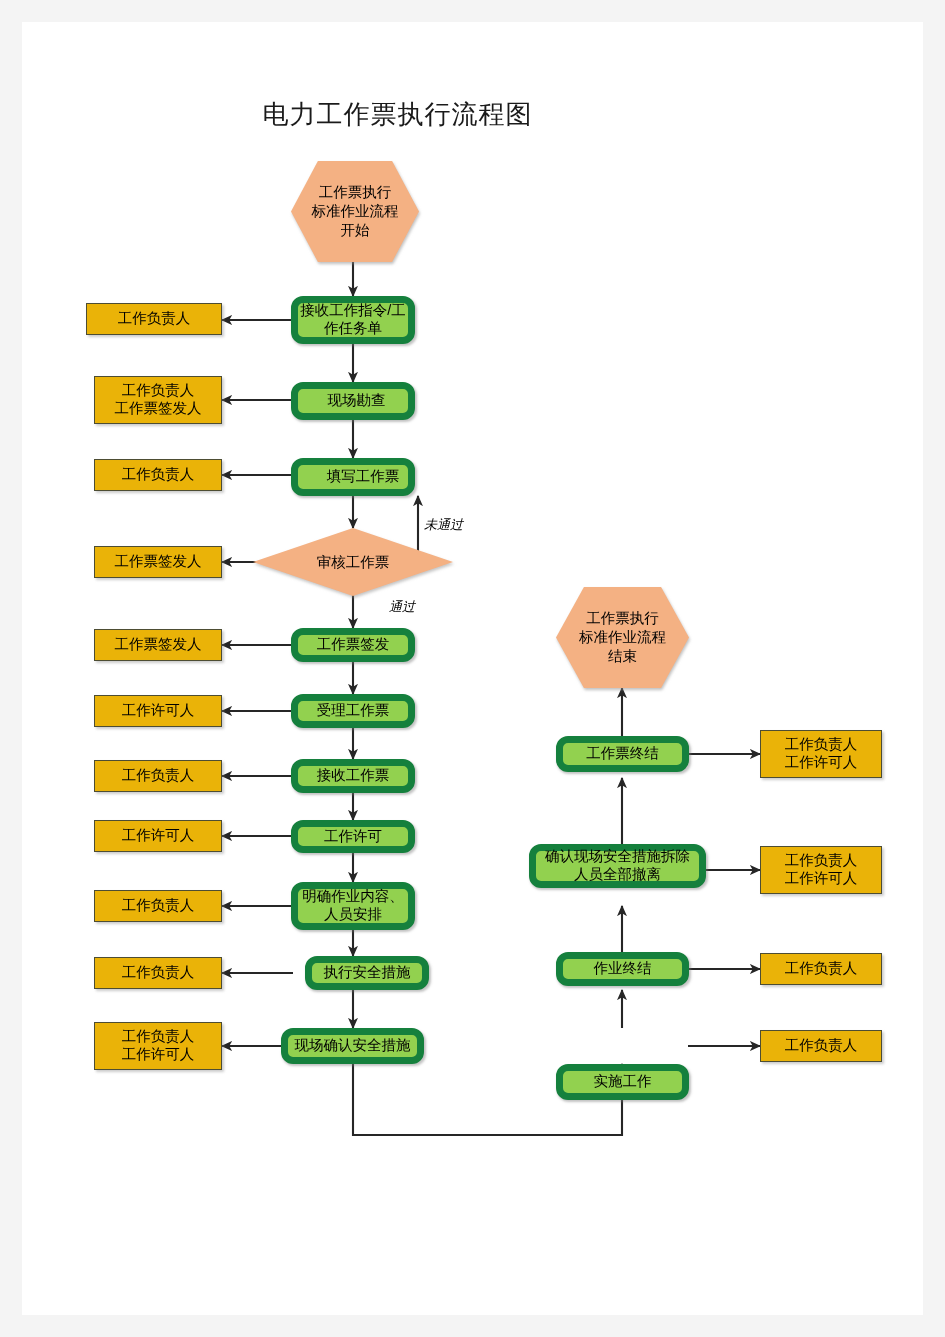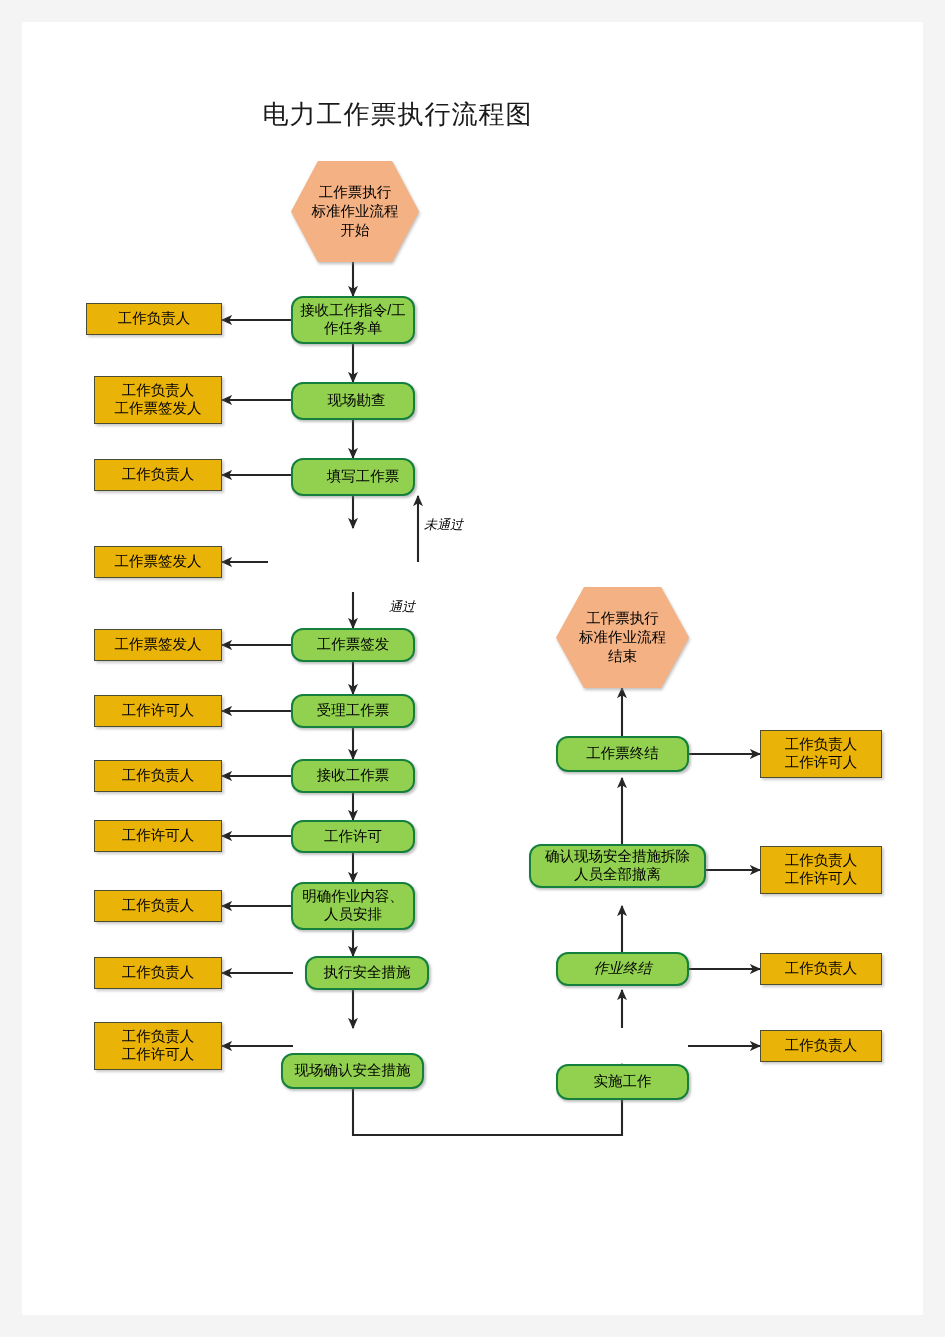--- a/index.html
+++ b/index.html
@@ -61,21 +61,21 @@
     justify-content: center;
     text-align: center;
     line-height: 1.22;
     color: #000000;
     white-space: pre-line;
   }
 
   
   .proc {
     background: #92d14f;
-    border: 2px solid #15803d;
+    border: 7px solid #15803d;
     border-radius: 12px;
     font-size: 14.5px;
     box-shadow: 1.5px 2px 2.5px rgba(120,120,120,0.45);
   }
 
   
   .role {
     background: #eab308;
     border: 1.6px solid #4d4d33;
     border-radius: 0;
@@ -203,20 +203,25 @@
 标准作业流程
 开始</div>
     </div>
 
     <div class="hexwrap" style="left:556px; top:587px; width:133px; height:101px;">
       <div class="hexinner">工作票执行
 标准作业流程
 结束</div>
     </div>
 
+    <div class="diamond-wrap" style="left:253px; top:528px; width:200px; height:68px;">
+      <div class="diamond-shape">
+        <span class="diamond-label">审核工作票</span>
+      </div>
+    </div>
     <div class="edge-label" style="left:424px; top:516px;">未通过</div>
     <div class="edge-label" style="left:389px; top:598px;">通过</div>
 
     <div class="node proc" style="left:291px; top:296px; width:124px; height:48px;">接收工作指令/工
 作任务单</div>
 
     <div class="node proc" style="left:291px; top:382px; width:124px; height:38px;padding-left:7px;">现场勘查</div>
 
     <div class="node proc" style="left:291px; top:458px; width:124px; height:38px;padding-left:20px;">填写工作票</div>
 
@@ -226,21 +231,21 @@
 
     <div class="node proc" style="left:291px; top:759px; width:124px; height:34px;">接收工作票</div>
 
     <div class="node proc" style="left:291px; top:820px; width:124px; height:33px;">工作许可</div>
 
     <div class="node proc" style="left:291px; top:882px; width:124px; height:48px;">明确作业内容、
 人员安排</div>
 
     <div class="node proc" style="left:305px; top:956px; width:124px; height:34px;">执行安全措施</div>
 
-    <div class="node proc" style="left:281px; top:1028px; width:143px; height:36px;margin-top:25px;">现场确认安全措施</div>
+    <div class="node proc" style="left:281px; top:1028px; width:143px; height:36px;">现场确认安全措施</div>
 
     <div class="node role" style="left:86px; top:303px; width:136px; height:32px;">工作负责人</div>
 
     <div class="node role" style="left:94px; top:376px; width:128px; height:48px;">工作负责人
 工作票签发人</div>
 
     <div class="node role" style="left:94px; top:459px; width:128px; height:32px;">工作负责人</div>
 
     <div class="node role" style="left:94px; top:546px; width:128px; height:32px;">工作票签发人</div>
 
@@ -257,21 +262,21 @@
     <div class="node role" style="left:94px; top:957px; width:128px; height:32px;">工作负责人</div>
 
     <div class="node role" style="left:94px; top:1022px; width:128px; height:48px;">工作负责人
 工作许可人</div>
 
     <div class="node proc" style="left:556px; top:736px; width:133px; height:36px;">工作票终结</div>
 
     <div class="node proc" style="left:529px; top:844px; width:177px; height:44px;">确认现场安全措施拆除
 人员全部撤离</div>
 
-    <div class="node proc" style="left:556px; top:952px; width:133px; height:34px;font-style:italic;">作业终结</div>
+    <div class="node proc" style="left:556px; top:952px; width:133px; height:34px;">作业终结</div>
 
     <div class="node proc" style="left:556px; top:1028px; width:133px; height:36px;margin-top:36px;">实施工作</div>
 
     <div class="node role" style="left:760px; top:730px; width:122px; height:48px;">工作负责人
 工作许可人</div>
 
     <div class="node role" style="left:760px; top:846px; width:122px; height:48px;">工作负责人
 工作许可人</div>
 
     <div class="node role" style="left:760px; top:953px; width:122px; height:32px;">工作负责人</div>

